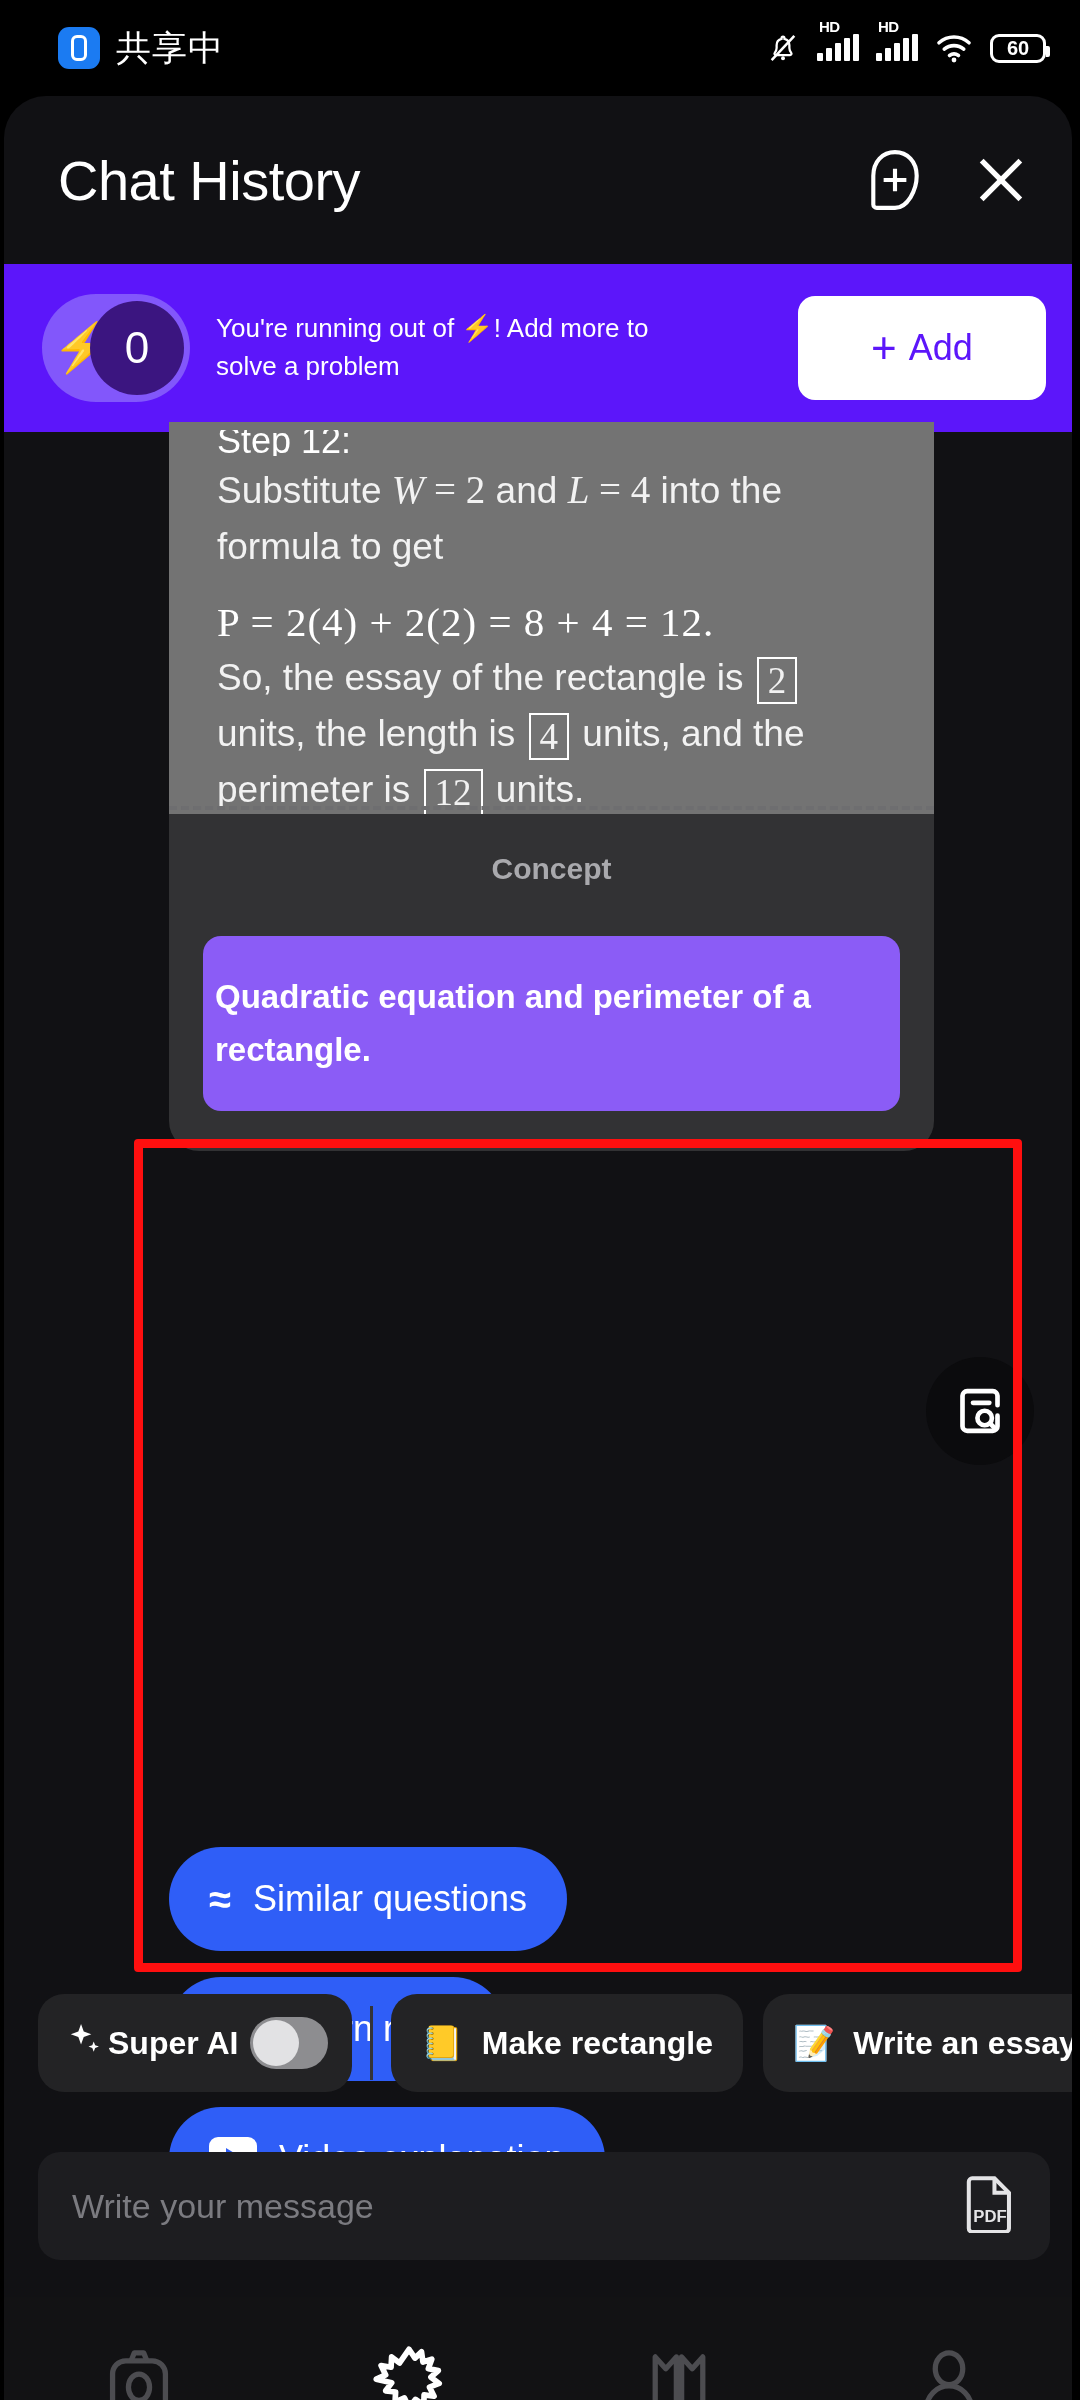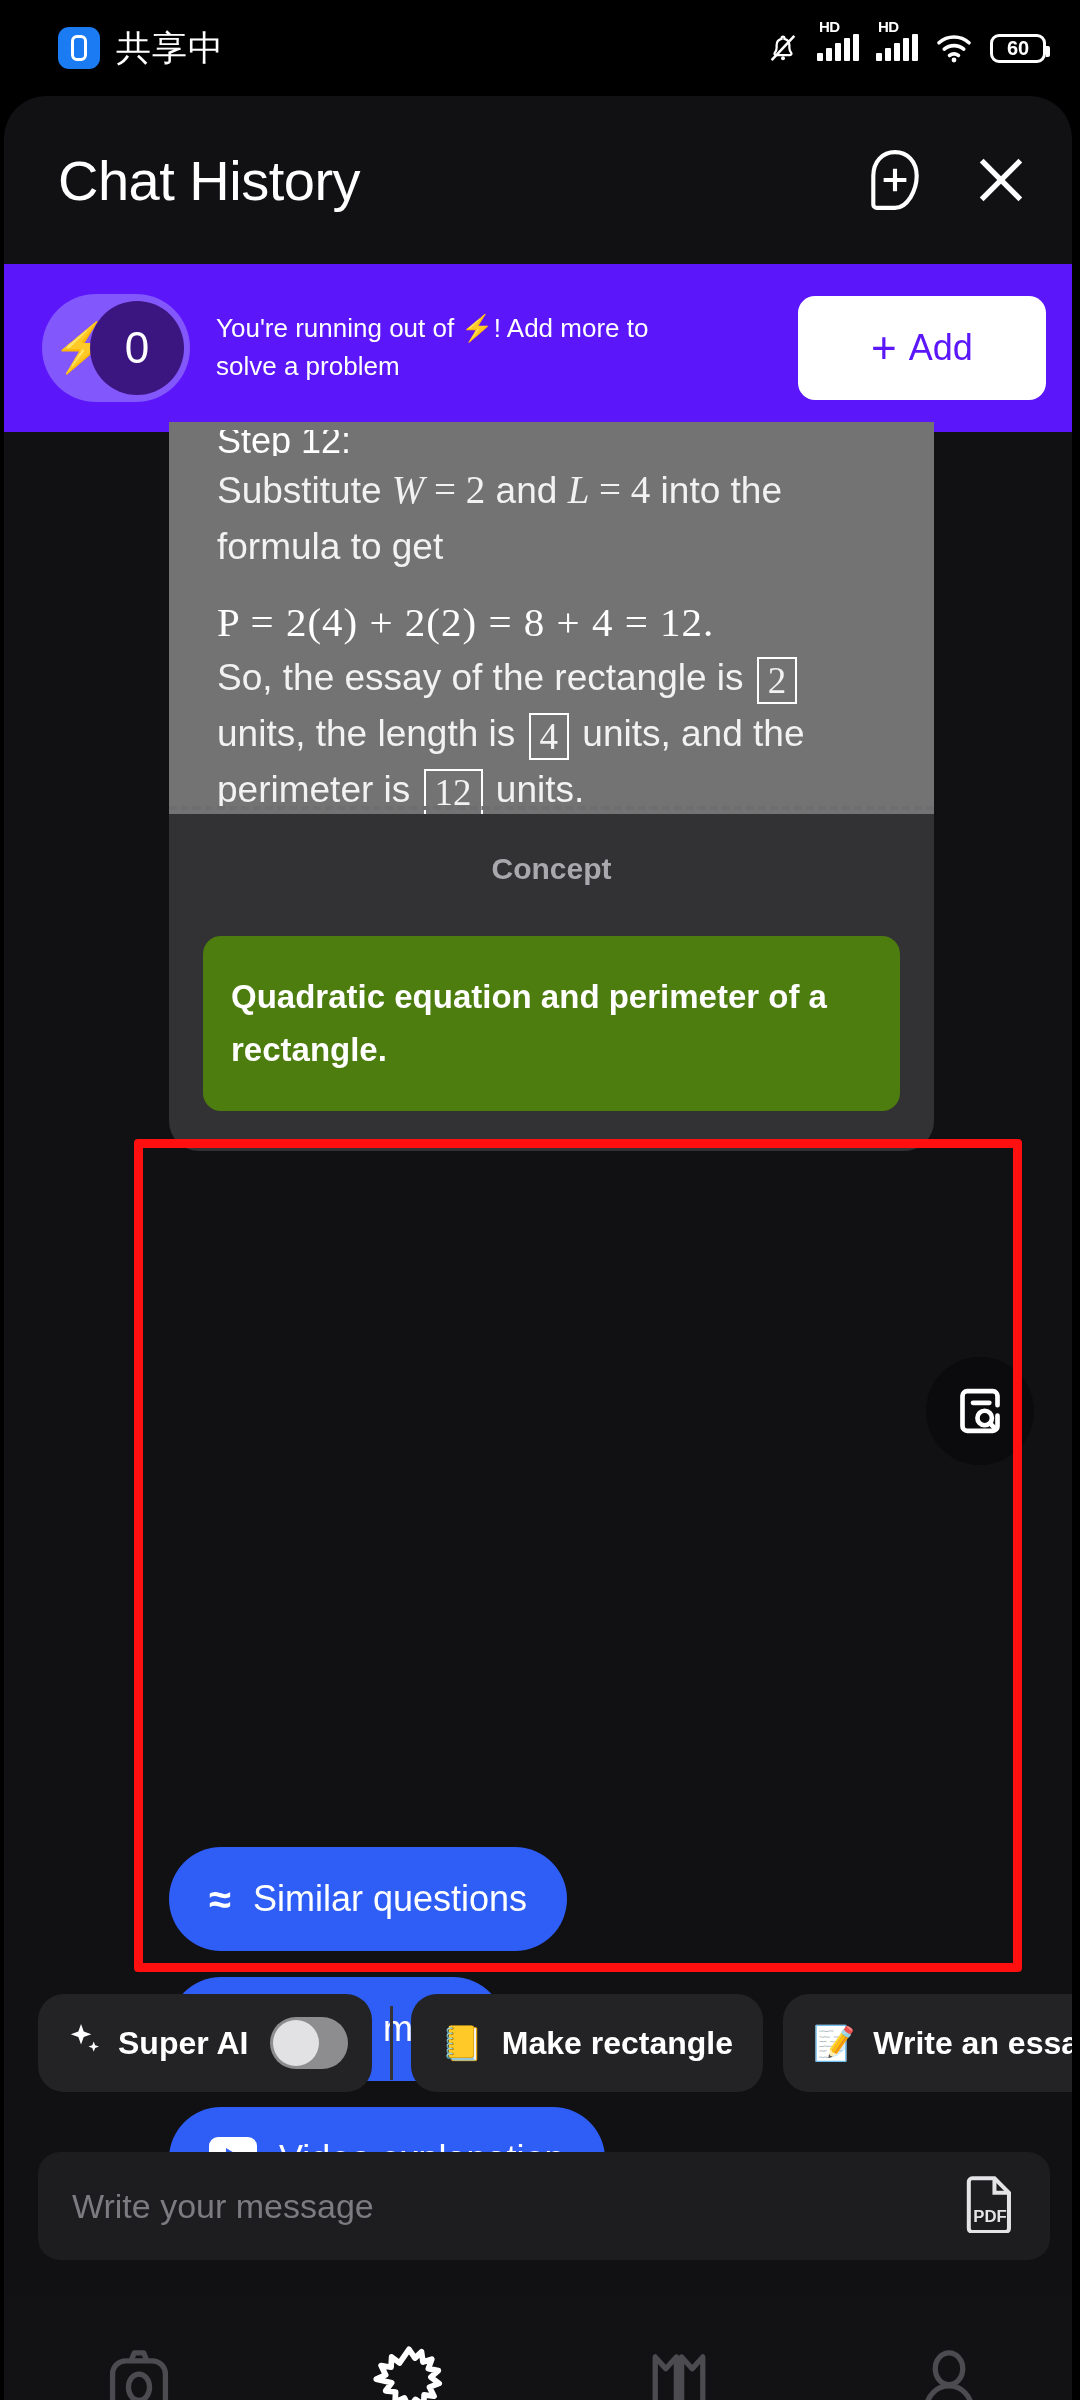--- a/index.html
+++ b/index.html
@@ -94,22 +94,22 @@
     border-top:4px dashed #6e6e70;
   }
 
   
   .concept {
     position:absolute; top:382px; left:165px; width:765px;
     background:#323234; border-radius:0 0 30px 30px; padding:38px 34px 40px;
   }
   .concept-label { color:#a9a9ad; font-size:30px; font-weight:bold;text-align:center; }
   .concept-chip {
-    margin-top:50px; background:#4d7c0f; border-radius:18px;
-    padding:34px 28px; color:#fff; font-size:33px; font-weight:bold; line-height:1.62;
+    margin-top:50px; background:#8b5cf6; border-radius:18px;
+    padding:34px 12px; color:#fff; font-size:33px; font-weight:bold; line-height:1.62;
   }
 
   
   .actions { position:absolute; top:1415px; left:165px; display:flex; flex-direction:column; gap:26px; }
   .pill {
     height:104px; border-radius:52px; background:#2f5ef7;
     display:inline-flex; align-items:center; gap:22px; padding:0 40px;
     color:#fff; font-size:36px; align-self:flex-start;
   }
   .ic-wave { font-size:40px; font-weight:bold; line-height:1; }
@@ -139,21 +139,21 @@
   
   .toolbar {
     position:absolute; top:1884px; left:0; width:1080px; height:126px;
     display:flex; align-items:center; gap:0; overflow:hidden;
   }
   .chip {
     height:98px; border-radius:26px; background:#232325;
     display:flex; align-items:center; gap:18px; padding:0 30px;
     color:#fff; font-size:32px; font-weight:bold; white-space:nowrap; flex:none;
   }
-  .chip.super { margin-left:34px; padding:0 24px 0 28px; gap:14px;justify-content:flex-end; }
+  .chip.super { margin-left:34px; padding:0 24px 0 28px; gap:4px;justify-content:flex-end; }
   .chip-sep { width:3px; height:74px; background:#343437; margin:0 18px; flex:none; }
   .toggle {
     width:78px; height:52px; border-radius:26px; background:#8d8d90;
     position:relative; flex:none; margin-left:8px;
   }
   .toggle i { position:absolute; left:3px; top:3px; width:46px; height:46px; border-radius:50%; background:#e2e2e4; }
   .emoji { font-size:34px; }
   .chip + .chip { margin-left:20px; }
 
   

